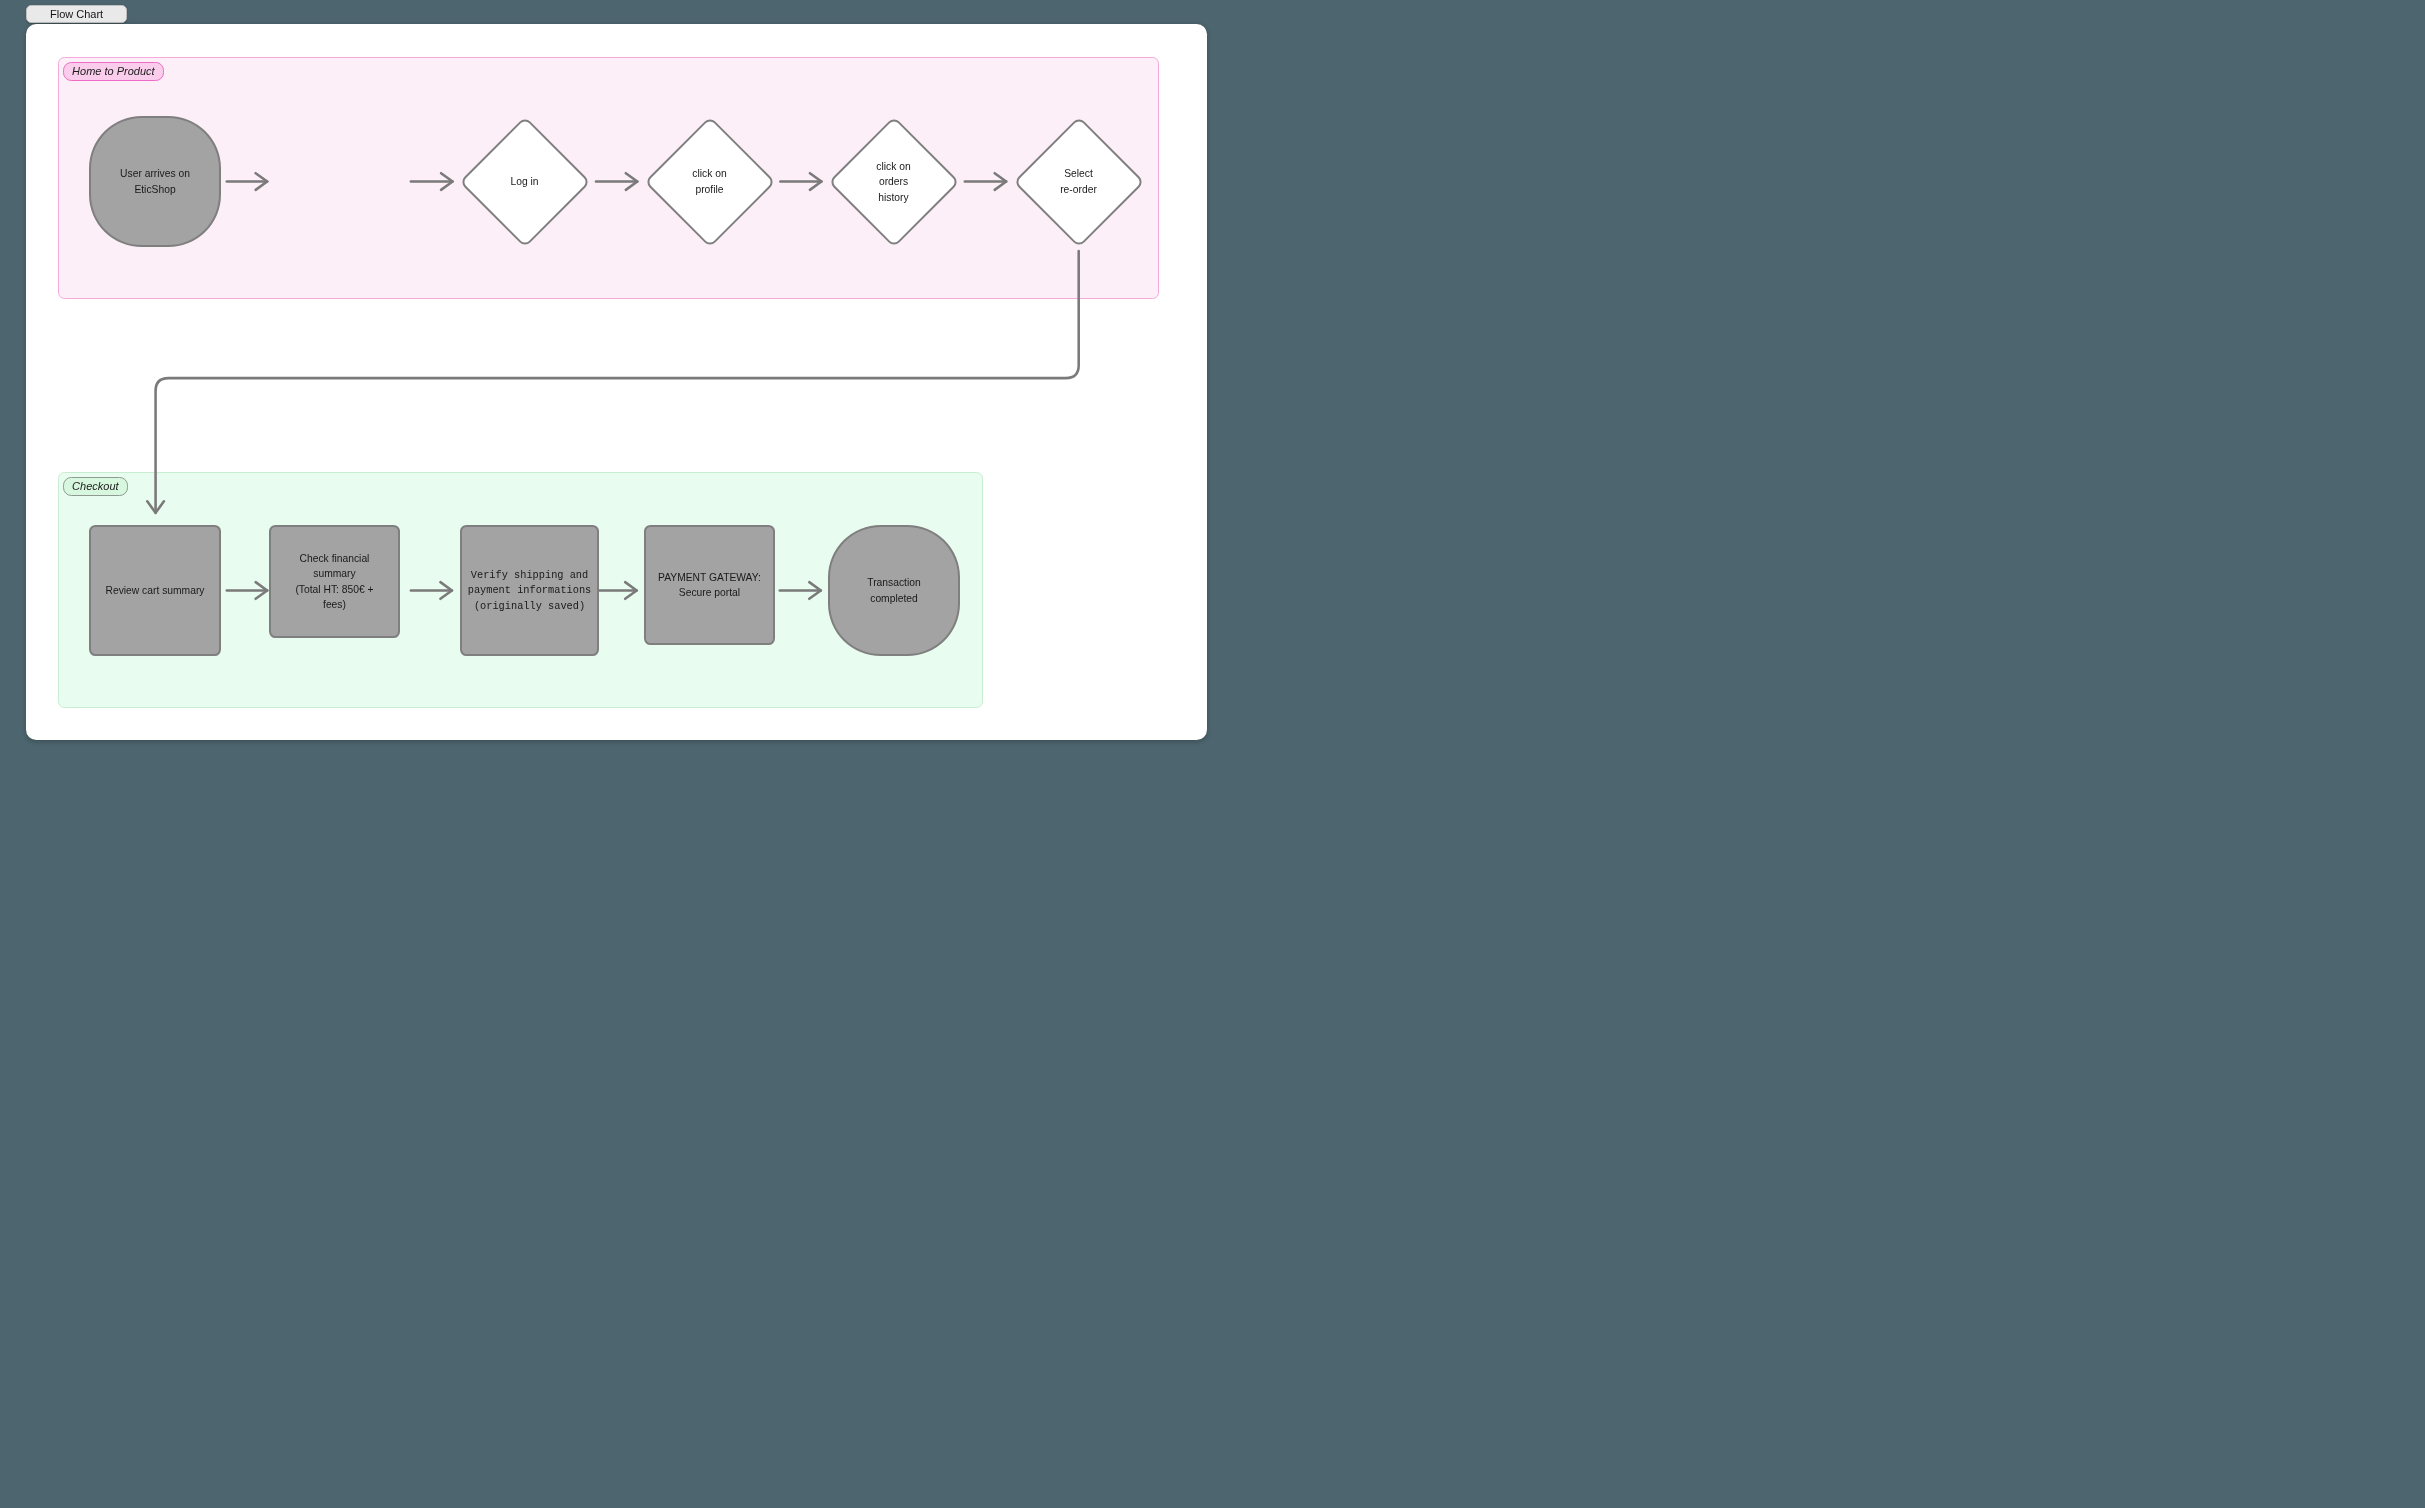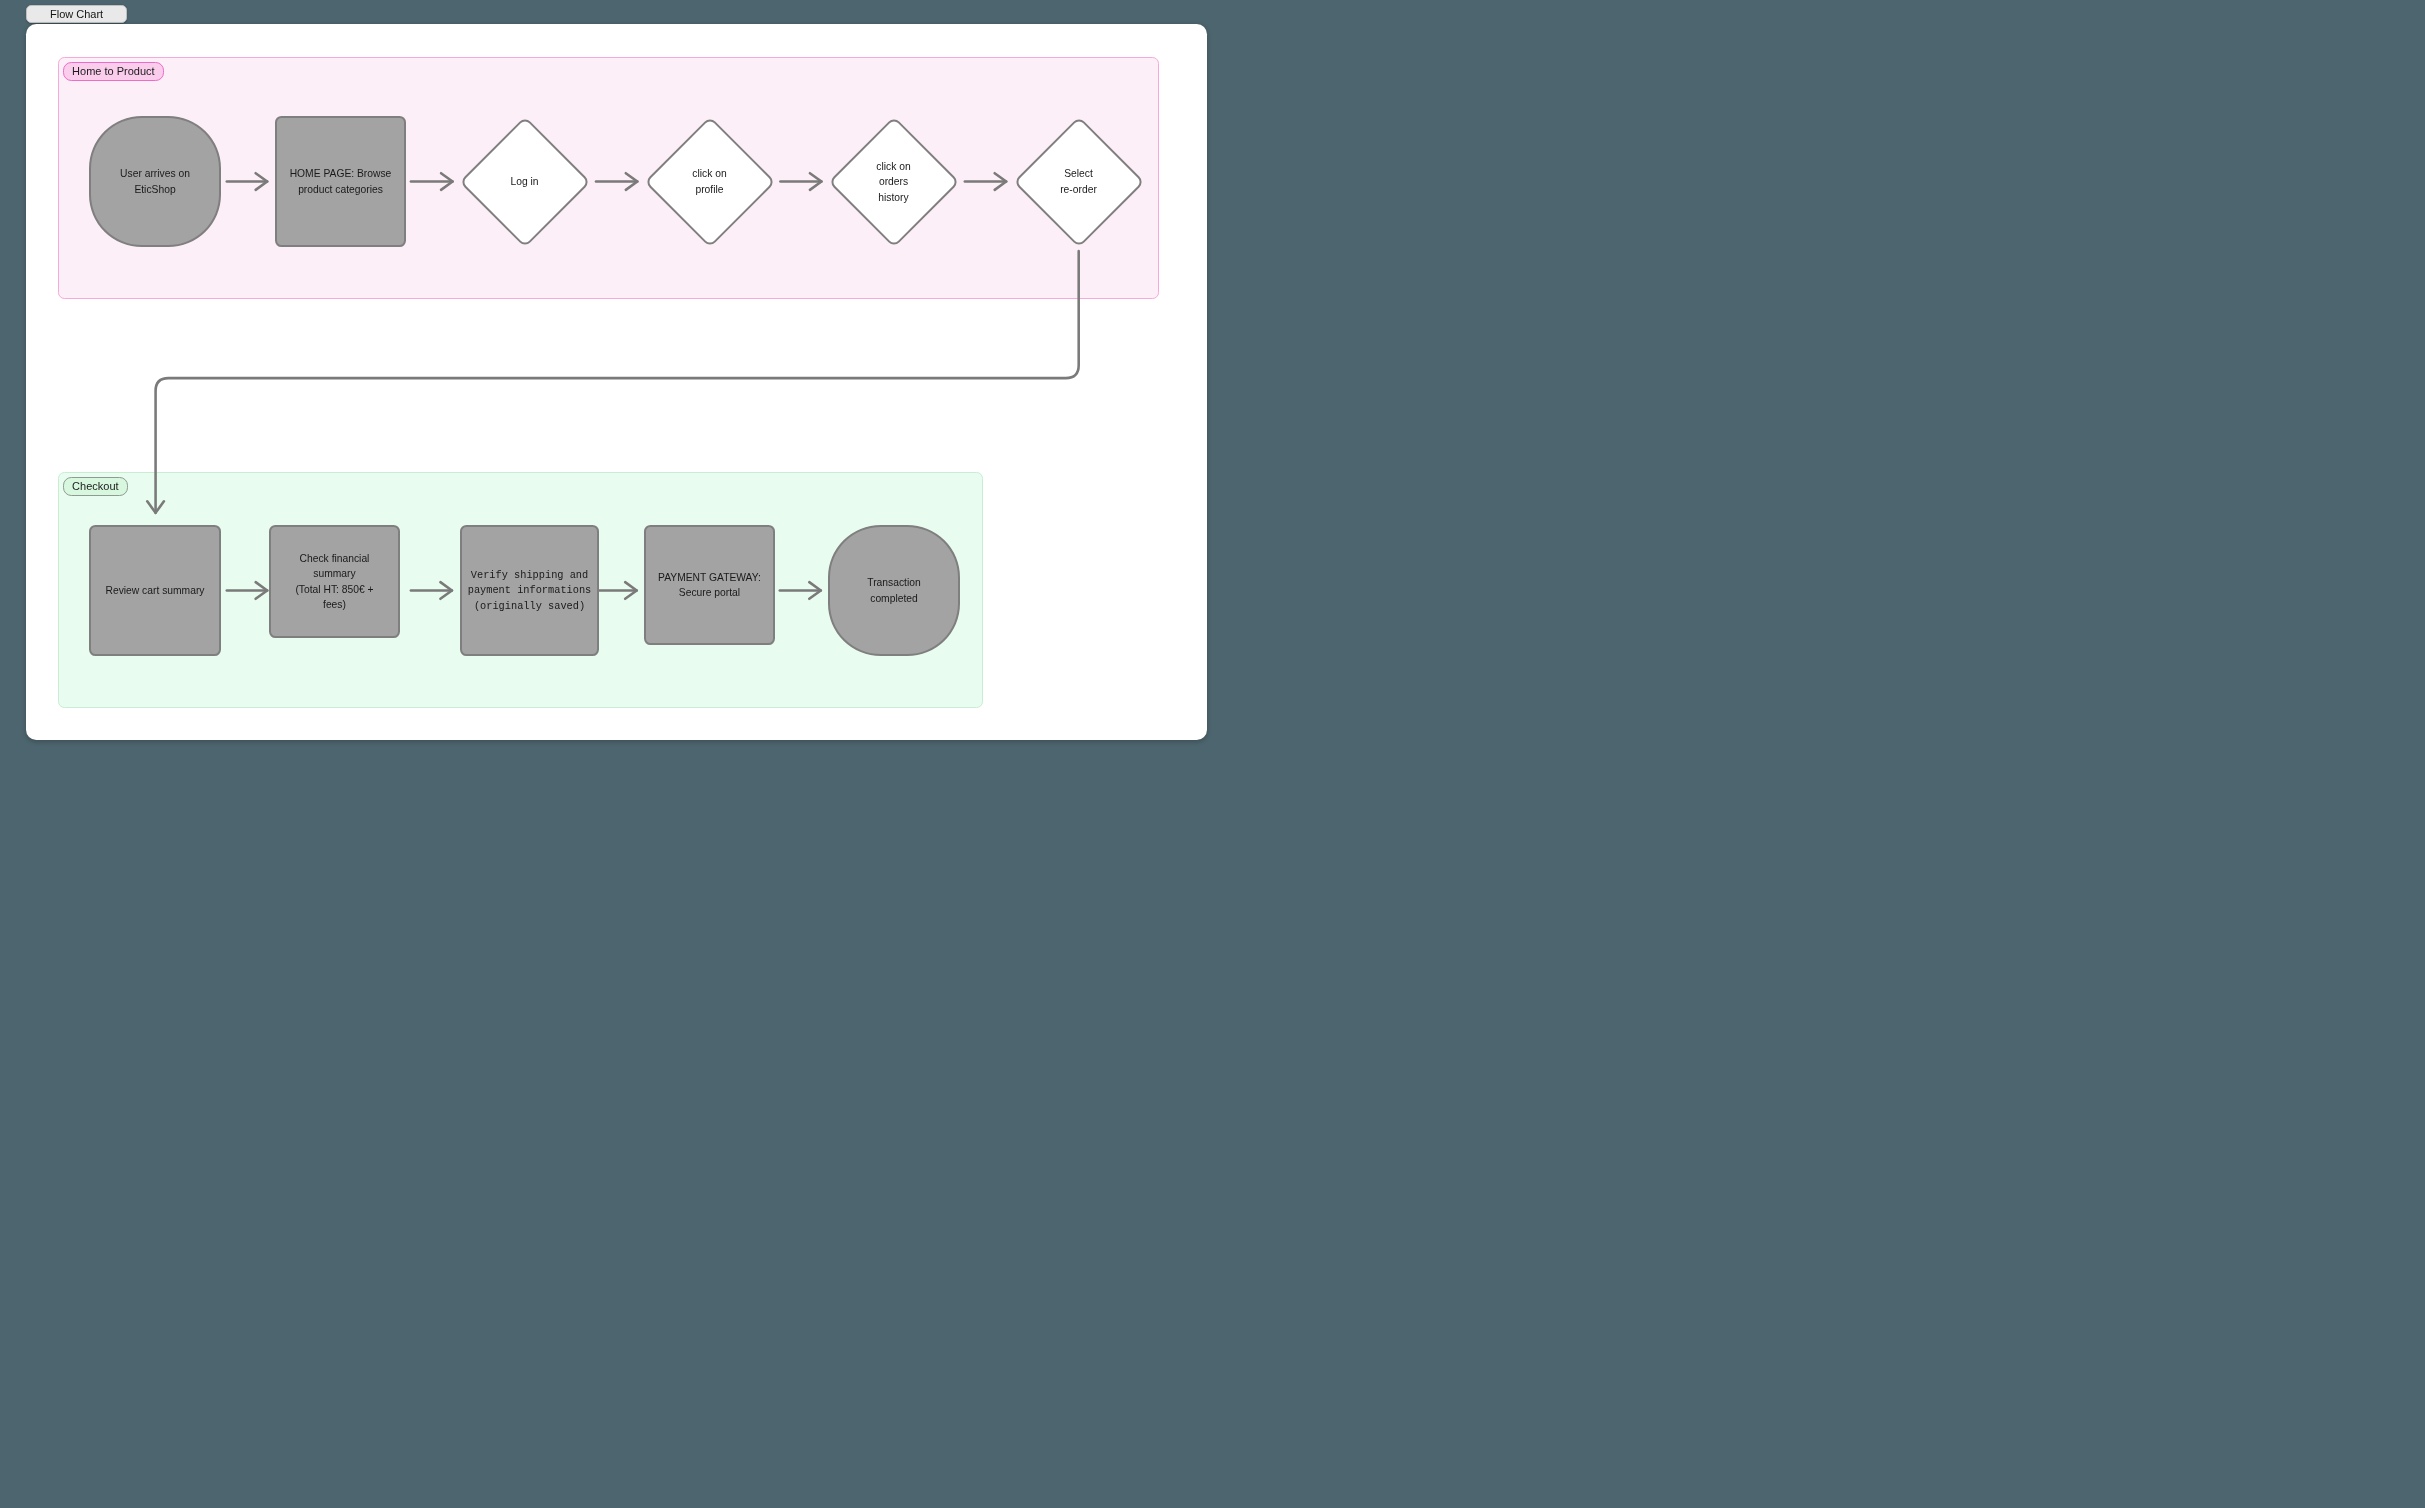--- a/index.html
+++ b/index.html
@@ -36,20 +36,21 @@
     left: 32px; top: 448px; width: 925px; height: 236px;
     background: var(--green-group-bg, #e9fcf0);
     border: 1.3px solid var(--green-group-border, #c9edd3);
   }
   .group-label {
     position: absolute; left: 3.8px; top: 3.8px; height: 18.6px;
     padding: 0 8.3px; box-sizing: border-box;
     display: inline-flex; align-items: center;
     border-radius: 8.3px; font-size: 11px; color: #1c1c1c;
     white-space: nowrap;
+    font-style: italic;
   }
   .group-label.pink {
     background: var(--pink-label-bg, #fbcdec);
     border: 1.3px solid var(--pink-label-border, #ee6cc8);
   }
   .group-label.green {
     background: var(--green-label-bg, #d7f7de);
     border: 1.3px solid var(--green-label-border, #8f9b92);
   }
   .node, .node-wrap { position: absolute; box-sizing: border-box; }
@@ -108,24 +109,20 @@
     <path d="M600,883 L664,883" marker-end="url(#chev)"></path>
     <path d="M888,883 L952,883" marker-end="url(#chev)"></path>
     <path d="M1175,883 L1239,883" marker-end="url(#chev)"></path>
   </svg>
 
   <div class="node squircle" style="left:63px; top:92px; width:132px; height:131px;">
     <span class="node-text">User arrives on
 EticShop</span>
   </div>
 
-  <div class="node rect" style="left:249px; top:92px; width:131px; height:131px;">
-    <span class="node-text">HOME PAGE: Browse
-product categories</span>
-  </div>
 
   <div class="node-wrap" style="left:433px; top:92px; width:131px; height:131px;">
     <div class="diamond"></div>
     <span class="node-text">Log in</span>
   </div>
 
   <div class="node-wrap" style="left:618px; top:92px; width:131px; height:131px;">
     <div class="diamond"></div>
     <span class="node-text">click on
 profile</span>

